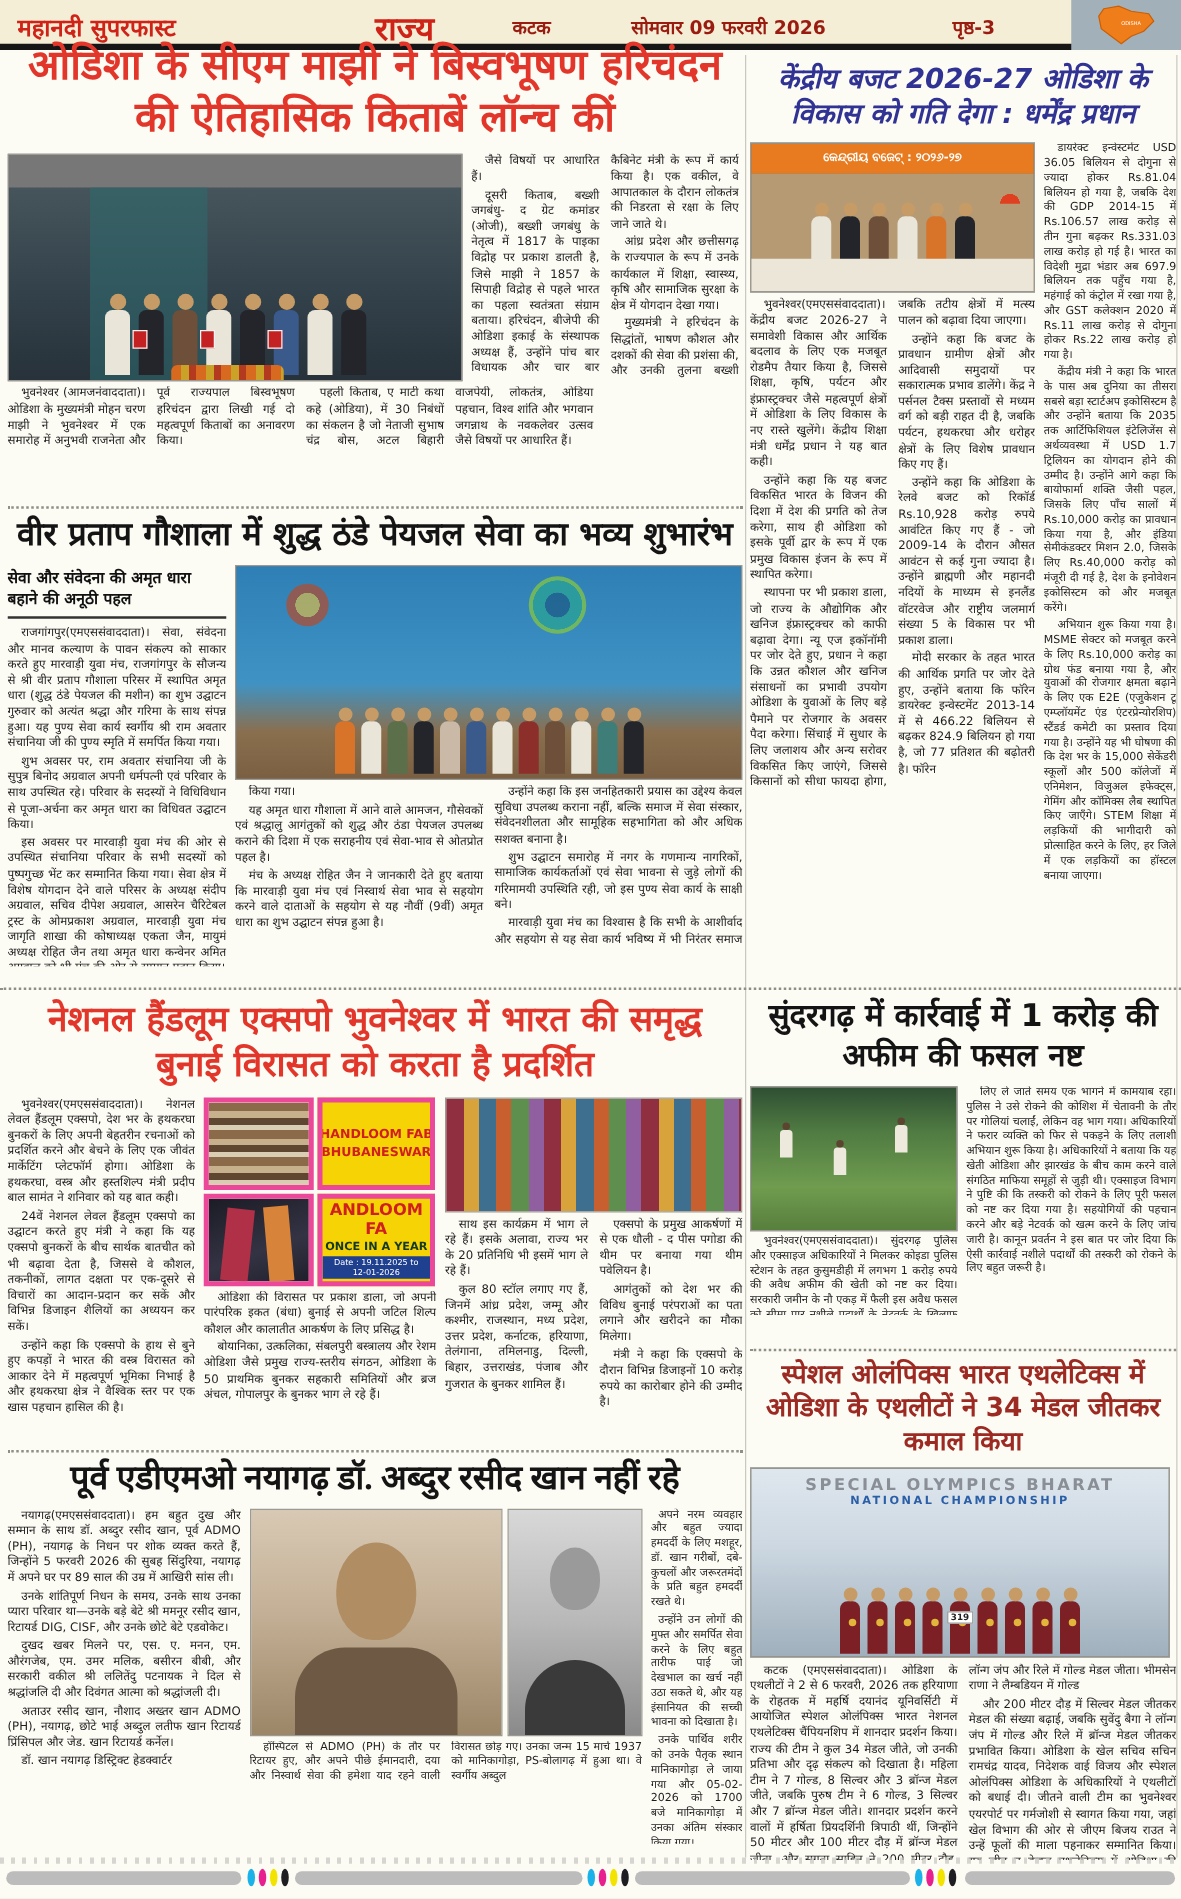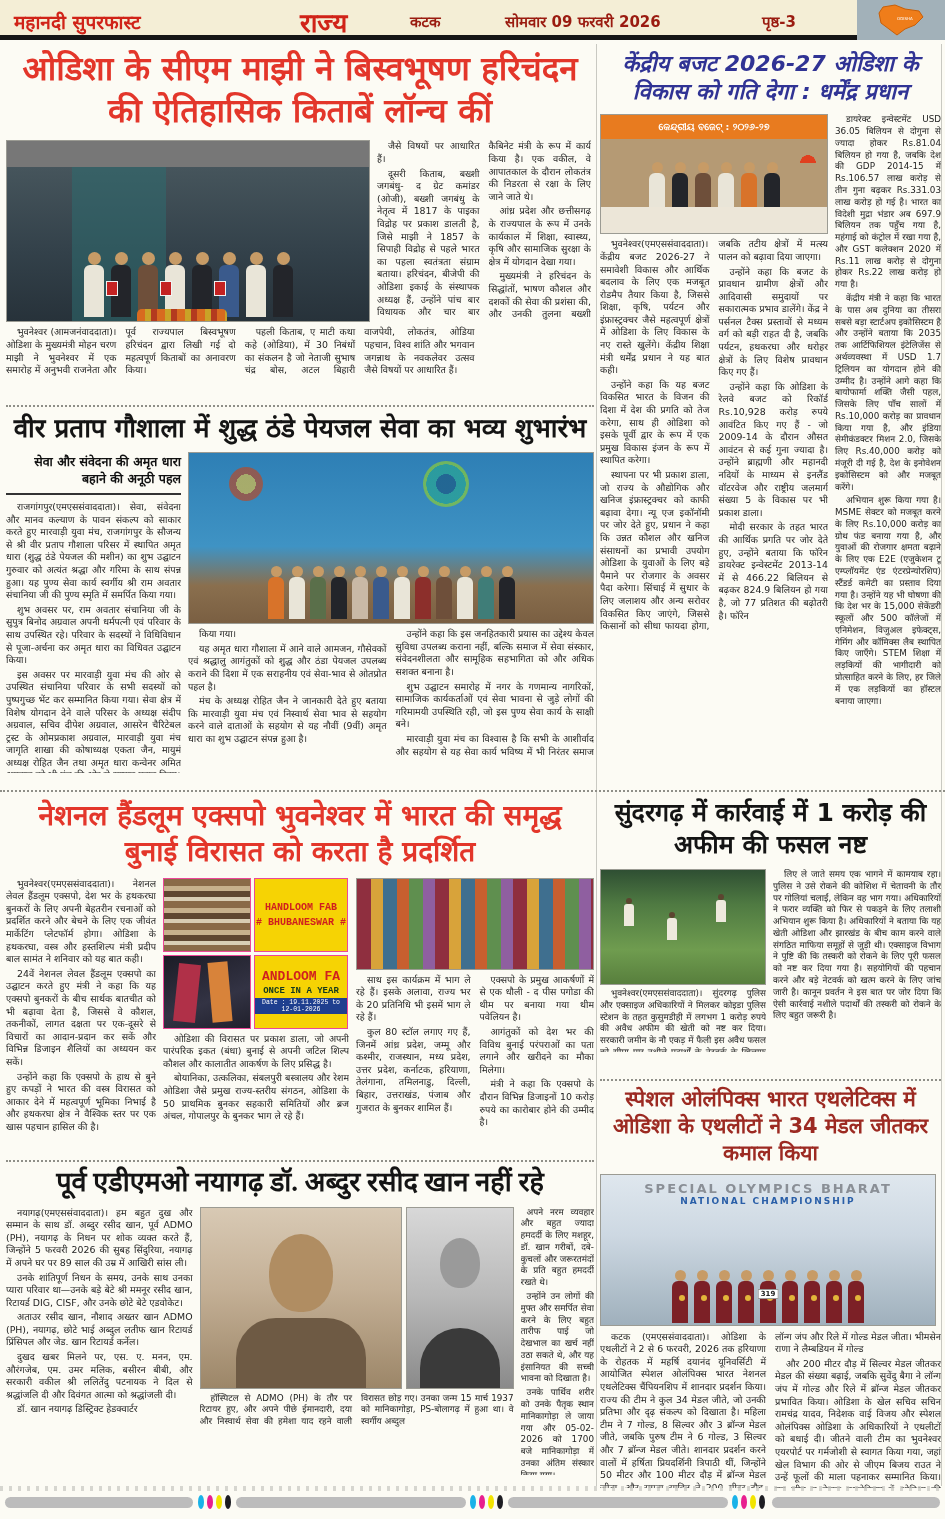--- a/index.html
+++ b/index.html
@@ -58,21 +58,21 @@
   .bd-table { position:absolute; left:0; bottom:0; width:100%; height:26px; background:#ece6d8; }
   .bd-lotus { position:absolute; right:8px; top:8px; width:22px; height:16px; background:radial-gradient(circle at 50% 100%, #e0401f 0 40%, transparent 41%); }
 
   .ga-photo { width:406px; height:172px; flex:none; }
   .ga-wall { position:absolute; inset:0; background:linear-gradient(180deg,#2e7fb5 0%,#3f93c4 55%,#8a6f4e 78%,#7a5f42 100%); }
   .ga-art1,.ga-art2 { position:absolute; border-radius:50%; }
   .ga-art1 { left:58%; top:8px; width:46px; height:46px; background:radial-gradient(circle,#1f5f8a 0 30%,#2aa198 31% 60%,#7fc24a 61% 100%); opacity:.8; }
   .ga-art2 { left:10%; top:14px; width:34px; height:34px; background:radial-gradient(circle,#d8bc4a 0 40%,#b54a2a 41% 100%); opacity:.7; }
 
   .hp-grid { width:186px; flex:none; display:grid; grid-template-columns:88px 94px; grid-auto-rows:74px; gap:3px; }
-  .hp-tile { position:relative; overflow:hidden; border:1px solid #ec4899;font-family:Liberation Mono, monospace; }
+  .hp-tile { position:relative; overflow:hidden; border:4px solid #ec4899; }
   .hp-fabric { background:repeating-linear-gradient(180deg,#8a6a48 0 7px,#c7b08c 7px 12px,#5f4630 12px 18px,#d9cdb4 18px 22px); }
   .hp-sign1 { background:#f6d304; display:flex; flex-direction:column; align-items:center; justify-content:center; gap:4px; }
   .hp-sign1 span { color:#d01f1f; font-weight:700; font-size:10px; white-space:nowrap; }
   .hp-sari { background:linear-gradient(160deg,#1c1c26 0%,#333344 60%,#20202c 100%); }
   .hp-sari::before { content:""; position:absolute; left:12px; top:8px; width:22px; height:58px; background:#b03048; transform:rotate(6deg); }
   .hp-sari::after { content:""; position:absolute; left:46px; top:6px; width:20px; height:60px; background:#d8833a; transform:rotate(-5deg); }
   .hp-sign2 { background:#f6d304; display:flex; flex-direction:column; align-items:center; justify-content:center; gap:2px; text-align:center; }
   .hp-sign2 .l1 { color:#d01f1f; font-weight:700; font-size:13px; }
   .hp-sign2 .l2 { color:#14391f; font-weight:700; font-size:9px; }
   .hp-sign2 .l3 { color:#fff; background:#1f3f8f; font-size:6.5px; padding:1px 3px; }
@@ -101,21 +101,21 @@
 
   
   .microline { position:absolute; left:0; top:1486px; width:945px; height:5px;
     background:repeating-linear-gradient(90deg,#c6c6c0 0 3px, transparent 3px 9px); opacity:.7; }
   .regbar { position:absolute; top:1497px; height:11px; background:#bcbcbc; border-radius:6px; }
   .regdots { position:absolute; top:1495px; display:flex; gap:3px; }
   .regdots i { width:6px; height:14px; border-radius:50%; display:block; }
   .regdots .c { background:#1ab2e8; } .regdots .m { background:#e81f8f; }
   .regdots .y { background:#f2e400; } .regdots .k { background:#1d1d22; }
 
-  .subhead { font-weight:700; font-size:12.5px; text-align:right; line-height:1.35; color:#111;
+  .subhead { font-weight:700; font-size:12.5px; text-align:left; line-height:1.35; color:#111;
     border-bottom:2px solid #333; padding:2px 0 5px; margin-bottom:6px; }
   .row { display:flex; gap:7px; }
 </style>
 </head>
 <body>
 
 <div id="page">
 
   <header class="masthead">
     <span class="mh-item mh-paper">महानदी सुपरफास्ट</span>
@@ -131,21 +131,21 @@
     </span>
   </header>
 
   <div class="vline" style="left:596px; top:44px; height:1442px;"></div>
   <div class="vline" style="left:941px; top:44px; height:1442px;"></div>
   <div class="dotline" style="left:6px; top:405px; width:588px;"></div>
   <div class="dotline" style="left:0; top:790px; width:945px;"></div>
   <div class="dotline" style="left:600px; top:1079px; width:341px;"></div>
   <div class="dotline" style="left:6px; top:1160px; width:588px;"></div>
 
-  <section class="art" style="left:6px; top:44px; width:588px; height:360px;">
+  <section class="art" style="left:6px; top:27px; width:588px; height:360px;">
     <h1 class="hl hl-red" style="font-size:33px; padding:4px 8px 8px;">ओडिशा के सीएम माझी ने बिस्वभूषण हरिचंदन की ऐतिहासिक किताबें लॉन्च कीं</h1>
     <div class="row">
       <div class="photo bl-photo">
         <div class="bl-stage">
           <div class="figrow">
             <i class="fig w"></i>
             <i class="fig k book"></i>
             <i class="fig s"></i>
             <i class="fig w book"></i>
             <i class="fig k"></i>
@@ -338,22 +338,22 @@
       <p class="bt">और 200 मीटर दौड़ में सिल्वर मेडल जीतकर मेडल की संख्या बढ़ाई, जबकि सुवेंदु बैगा ने लॉन्ग जंप में गोल्ड और रिले में ब्रॉन्ज मेडल जीतकर प्रभावित किया। ओडिशा के खेल सचिव सचिन रामचंद्र यादव, निदेशक वाई विजय और स्पेशल ओलंपिक्स ओडिशा के अधिकारियों ने एथलीटों को बधाई दी। जीतने वाली टीम का भुवनेश्वर एयरपोर्ट पर गर्मजोशी से स्वागत किया गया, जहां खेल विभाग की ओर से जीएम बिजय राउत ने उन्हें फूलों की माला पहनाकर सम्मानित किया। यह जीत न केवल एथलेटिक्स में ओडिशा की बढ़ती मौजूदगी को दिखाती है, बल्कि स्पेशल ओलंपिक्स आंदोलन द्वारा बढ़ावा दी जाने वाली समावेशिता और उत्कृष्टता की भावना को भी रेखांकित करती है।</p>
     </div>
   </section>
 
   <section class="art" style="left:6px; top:1162px; width:588px; height:326px;">
     <h1 class="hl hl-black" style="font-size:27px; padding:3px 0 7px;font-family:Liberation Serif, serif;">पूर्व एडीएमओ नयागढ़ डॉ. अब्दुर रसीद खान नहीं रहे</h1>
     <div class="row">
       <div class="tblock" style="width:188px; height:268px;">
         <p class="bt">नयागढ़(एमएससंवाददाता)। हम बहुत दुख और सम्मान के साथ डॉ. अब्दुर रसीद खान, पूर्व ADMO (PH), नयागढ़ के निधन पर शोक व्यक्त करते हैं, जिन्होंने 5 फरवरी 2026 की सुबह सिंदुरिया, नयागढ़ में अपने घर पर 89 साल की उम्र में आखिरी सांस ली।</p>
         <p class="bt">उनके शांतिपूर्ण निधन के समय, उनके साथ उनका प्यारा परिवार था—उनके बड़े बेटे श्री ममनूर रसीद खान, रिटायर्ड DIG, CISF, और उनके छोटे बेटे एडवोकेट।</p>
+        <p class="bt">दुखद खबर मिलने पर, एस. ए. मनन, एम. औरंगजेब, एम. उमर मलिक, बसीरन बीबी, और सरकारी वकील श्री ललितेंदु पटनायक ने दिल से श्रद्धांजलि दी और दिवंगत आत्मा को श्रद्धांजली दी।</p>
         <p class="bt">अताउर रसीद खान, नौशाद अख्तर खान ADMO (PH), नयागढ़, छोटे भाई अब्दुल लतीफ खान रिटायर्ड प्रिंसिपल और जेड. खान रिटायर्ड कर्नेल।</p>
-        <p class="bt">दुखद खबर मिलने पर, एस. ए. मनन, एम. औरंगजेब, एम. उमर मलिक, बसीरन बीबी, और सरकारी वकील श्री ललितेंदु पटनायक ने दिल से श्रद्धांजलि दी और दिवंगत आत्मा को श्रद्धांजली दी।</p>
         <p class="bt">डॉ. खान नयागढ़ डिस्ट्रिक्ट हेडक्वार्टर</p>
       </div>
       <div style="width:316px;">
         <div class="row" style="gap:4px;">
           <div class="photo ob-photo1">
             <div class="ob-head"></div>
             <div class="ob-torso"></div>
           </div>
           <div class="photo ob-photo2">
             <div class="ob-head"></div>

